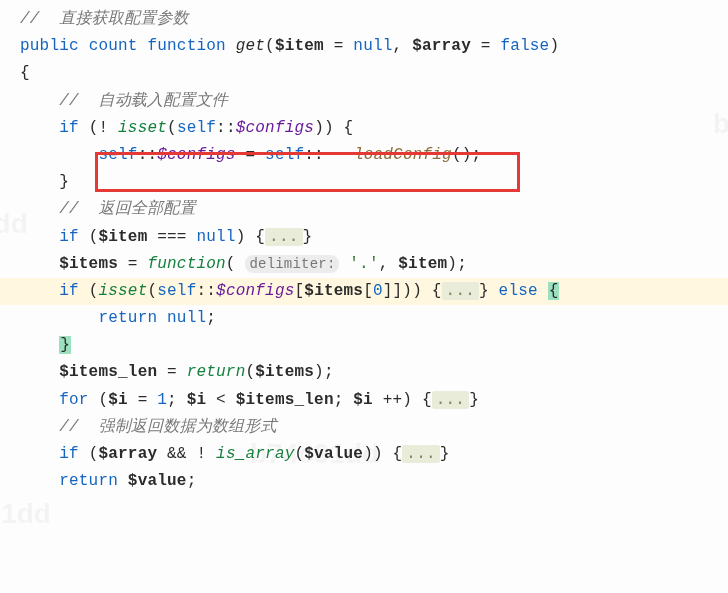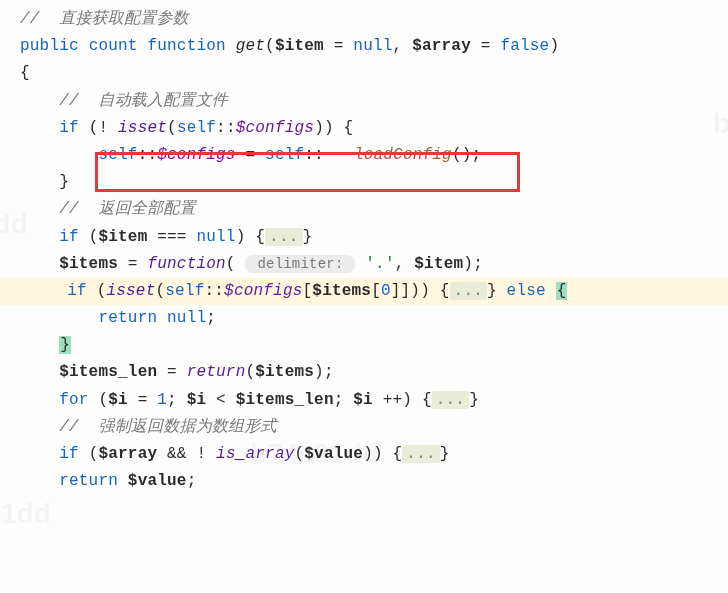--- a/index.html
+++ b/index.html
@@ -18,32 +18,32 @@
     padding: 6px 0 6px 20px;
     white-space: pre;
     color: #2b2b2b;
     letter-spacing: 0.2px;
   }
   .comment-plain { color: #787878; font-style: italic; margin-top: 34px; }
   .keyword { color: #1565c0; }
   .self-kw { color: #1565c0; text-align: center; }
   .func-def { color: #2b2b2b; }
   .func-italic { color: #2b2b2b; font-style: italic; }
-  .call-italic { color: #4c1d95; font-style: italic; }
+  .call-italic { color: #15803d; font-style: italic; }
   .var-purple { color: #6a1b9a; font-style: italic; }
   .var-normal { color: #2b2b2b; font-weight: bold; }
   .string { color: #2e7d32; }
   .number { color: #1565c0; }
   .null-kw { color: #1565c0; }
   .op { color: #2b2b2b; }
   .method-italic { color: #8a6d3b; font-style: italic; margin-left: 30px; }
   .paramhint {
     background: #ececec;
     color: #777;
-    padding: 1px 12px;
+    padding: 1px 4px;
     border-radius: 8px;
     font-style: normal;
     font-size: 14px;
   }
   .fold {
     background: #e8ecd8;
     color: #7e8660;
     padding: 0 4px;
     border-radius: 2px;
     font-style: normal;
@@ -56,21 +56,21 @@
   }
   .redbox {
     position: absolute;
     border: 3px solid #e53935;
     pointer-events: none;
   }
   .line-highlight {
     background: #fff7e0;
     display: block;
     margin-left: -20px;
-    padding-left: 28px;
+    padding-left: 20px;
   }
   .watermark {
     position: absolute;
     color: rgba(0,0,0,0.04);
     font-size: 28px;
     font-weight: bold;
     pointer-events: none;
     font-family: sans-serif;
   }
   .wm1 { top: 100px; right: -2px; }

